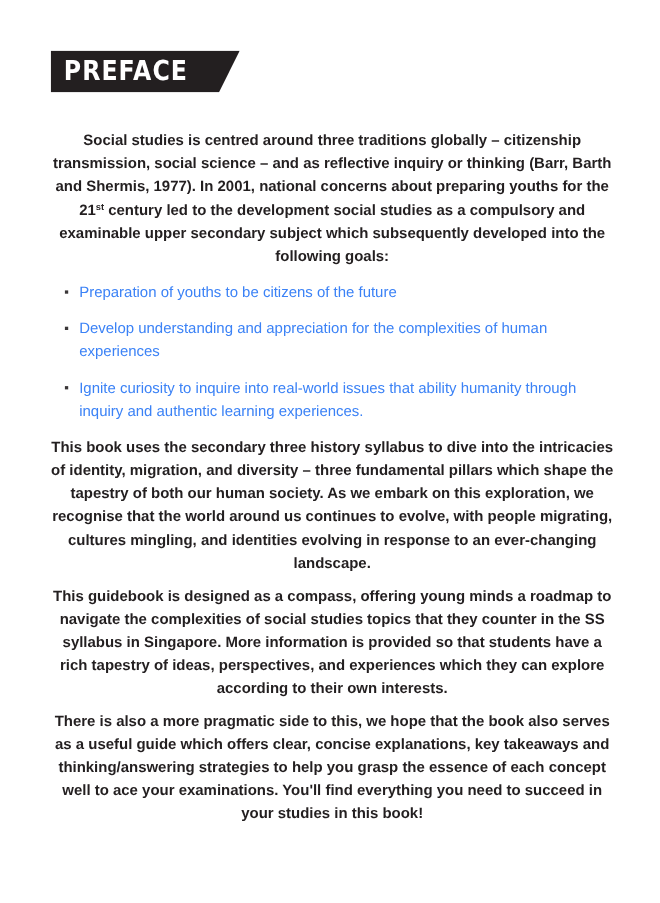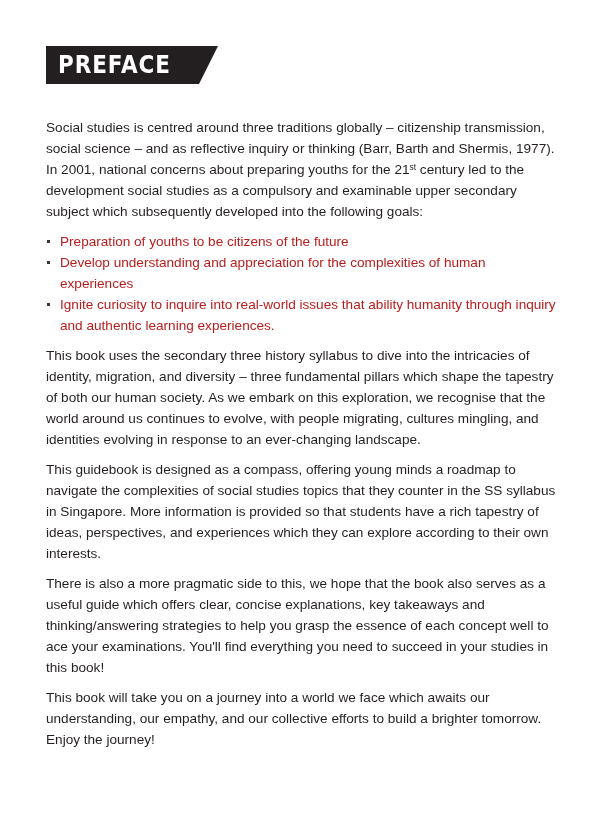--- a/index.html
+++ b/index.html
@@ -66,41 +66,42 @@
     left: 46px;
     top: 117px;
     width: 512px;
   }
 
   p.para {
     margin: 0 0 9px 0;
     font-size: 13.6px;
     line-height: 21px;
     color: #231f20;
-    text-align: left;
+    text-align: center;
+    font-weight: bold;
   }
 
   sup.ordinal {
     font-size: 0.62em;
     vertical-align: 0.5em;
     line-height: 0;
   }
 
   ul.goals {
     list-style: none;
     margin: 0 0 9px 0;
     padding: 0;
   }
   ul.goals li {
     position: relative;
     padding-left: 14px;
-    margin: 0;
+    margin: 12px;
     font-size: 13.6px;
     line-height: 21px;
-    color: #b91c1c;
+    color: #3b82f6;
   }
   ul.goals li .bullet-mark {
     position: absolute;
     left: 1px;
     top: 9px;
     width: 2.6px;
     height: 2.6px;
     background: #3a3637;
   }
 </style>
@@ -120,17 +121,16 @@
 
     <ul class="goals">
       <li><span class="bullet-mark"></span><span>Preparation of youths to be citizens of the future</span></li>
       <li><span class="bullet-mark"></span><span>Develop understanding and appreciation for the complexities of human experiences</span></li>
       <li><span class="bullet-mark"></span><span>Ignite curiosity to inquire into real-world issues that ability humanity through inquiry and authentic learning experiences.</span></li>
     </ul>
 
     <p class="para">This book uses the secondary three history syllabus to dive into the intricacies of identity, migration, and diversity – three fundamental pillars which shape the tapestry of both our human society.  As we embark on this exploration, we recognise that the world around us continues to evolve, with people migrating, cultures mingling, and identities evolving in response to an ever-changing landscape.</p>
     <p class="para">This guidebook is designed as a compass, offering young minds a roadmap to navigate the complexities of social studies topics that they counter in the SS syllabus in Singapore. More information is provided so that students have a rich tapestry of ideas, perspectives, and experiences which they can explore according to their own interests.</p>
     <p class="para">There is also a more pragmatic side to this, we hope that the book also serves as a useful guide which offers clear, concise explanations, key takeaways and thinking/answering strategies to help you grasp the essence of each concept well to ace your examinations. You'll find everything you need to succeed in your studies in this book!</p>
-    <p class="para">This book will take you on a journey into a world we face which awaits our understanding, our empathy, and our collective efforts to build a brighter tomorrow. Enjoy the journey!</p>
 
   </div>
 
 </div>
 
 </body></html>

